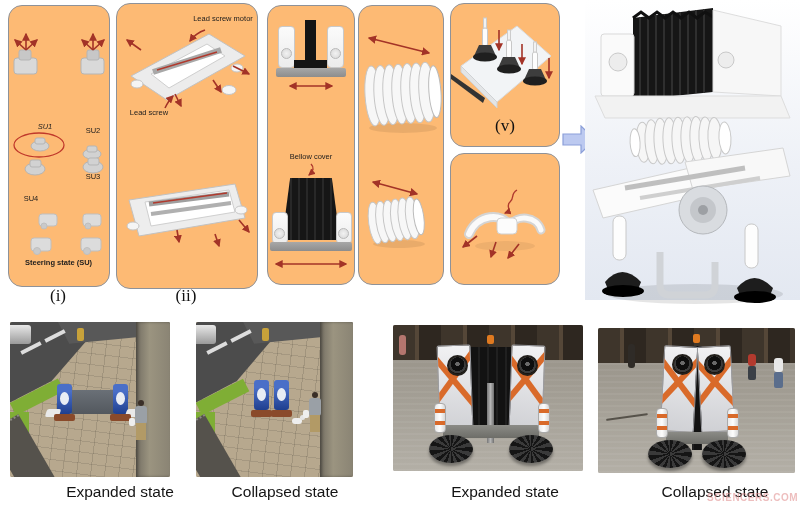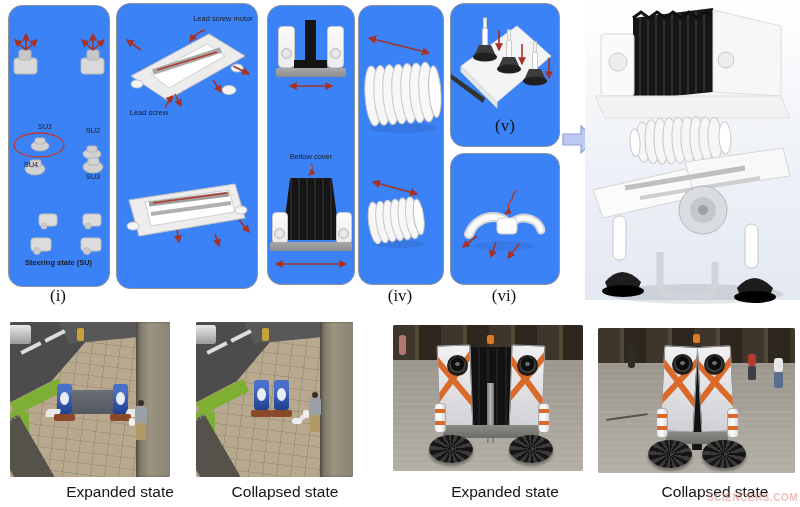--- a/index.html
+++ b/index.html
@@ -1,20 +1,20 @@
 <!DOCTYPE html>
 <html><head>
 <meta charset="utf-8">
 <style>
   html,body{margin:0;padding:0;background:#fff;}
   #canvas{position:relative;width:800px;height:507px;background:#fff;overflow:hidden;
           font-family:"Liberation Sans",sans-serif;}
   .abs{position:absolute;}
   
-  .panel{position:absolute;background:#3b82f6;border:1.6px solid #8e9299;border-radius:14px;overflow:hidden;}
+  .panel{position:absolute;background:#fdba74;border:1.6px solid #8e9299;border-radius:14px;overflow:hidden;}
   #panel-i{left:8px;top:5px;width:100px;height:280px;}
   #panel-ii{left:116px;top:3px;width:140px;height:284px;}
   #panel-iii{left:267px;top:5px;width:86px;height:278px;}
   #panel-iv{left:358px;top:5px;width:84px;height:278px;}
   #panel-v{left:450px;top:3px;width:108px;height:142px;}
   #panel-vi{left:450px;top:153px;width:108px;height:130px;}
   .plabel{position:absolute;top:286px;height:22px;font:17px "Liberation Serif",serif;color:#111;text-align:center;}
   .plabel-inside{position:absolute;left:0;top:112px;width:100%;text-align:center;
                  font:17px "Liberation Serif",serif;color:#111;}
   .ann{position:absolute;font:7.5px/1.3 "Liberation Sans",sans-serif;color:#1c1c1c;text-align:center;}
@@ -143,21 +143,21 @@
         <rect x="74" y="208" width="18" height="12" rx="3"></rect>
           <circle cx="79" cy="220" r="3" fill="#c9c9c9"></circle>
         <rect x="22" y="232" width="20" height="13" rx="3"></rect>
           <circle cx="28" cy="245" r="3.5" fill="#c9c9c9"></circle>
         <rect x="72" y="232" width="20" height="13" rx="3"></rect>
           <circle cx="78" cy="245" r="3.5" fill="#c9c9c9"></circle>
       </g>
     </svg>
     <div class="ann" style="left:26px;top:116px;width:20px;font-style:italic;">SU1</div>
     <div class="ann" style="left:74px;top:120px;width:20px;">SU2</div>
-    <div class="ann" style="left:12px;top:154px;width:20px;">SU4</div>
+    <div class="ann" style="left:12px;top:188px;width:20px;">SU4</div>
     <div class="ann" style="left:74px;top:166px;width:20px;">SU3</div>
     <div class="ann annb" style="left:10px;top:252px;width:80px;text-align:left;padding-left:6px;">Steering state (SU)</div>
   </div>
 
   <div class="panel" id="panel-ii">
     <svg class="abs" style="left:0;top:0" width="140" height="284" viewBox="0 0 140 284">
       <defs>
           <marker id="m2" viewBox="0 0 6 6" refX="5" refY="3" markerWidth="5" markerHeight="5" orient="auto-start-reverse">
         <path d="M0,0L6,3L0,6Z" fill="#a33327"></path>
           </marker>
@@ -311,22 +311,21 @@
       <ellipse cx="54" cy="92" rx="30" ry="5" fill="rgba(0,0,0,.06)"></ellipse>
       <g stroke="#a33327" stroke-width="1.6" fill="none">
         <line x1="26" y1="82" x2="12" y2="93" marker-end="url(#m6)"></line>
         <line x1="45" y1="88" x2="40" y2="103" marker-end="url(#m6)"></line>
         <line x1="68" y1="90" x2="57" y2="104" marker-end="url(#m6)"></line>
       </g>
     </svg>
   </div>
 
   <div class="plabel" style="left:8px;width:100px;">(i)</div>
-  <div class="plabel" style="left:358px;width:84px;">(iv)</div>
-  <div class="plabel" style="left:450px;width:108px;">(vi)</div>
+  <div class="plabel" style="left:116px;width:140px;">(ii)</div>
 
   <svg class="abs" id="flow-arrow" viewBox="0 0 34 29">
     <polygon points="1,9 19,9 19,1 33,14.5 19,28 19,20 1,20" fill="#bcc9f0" stroke="#8b9fd9" stroke-width="1.2"></polygon>
   </svg>
 
   <svg class="abs" id="render" viewBox="0 0 215 310">
     <defs>
       <linearGradient id="rbg" x1="0" y1="0" x2="0" y2="1">
         <stop offset="0" stop-color="#ffffff"></stop>
           <stop offset=".55" stop-color="#eef1f7"></stop>

